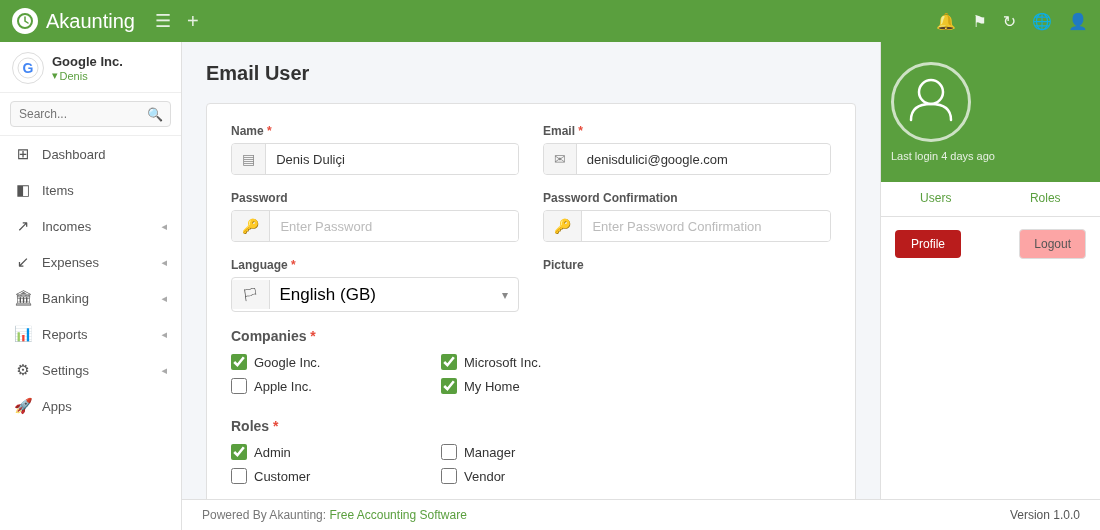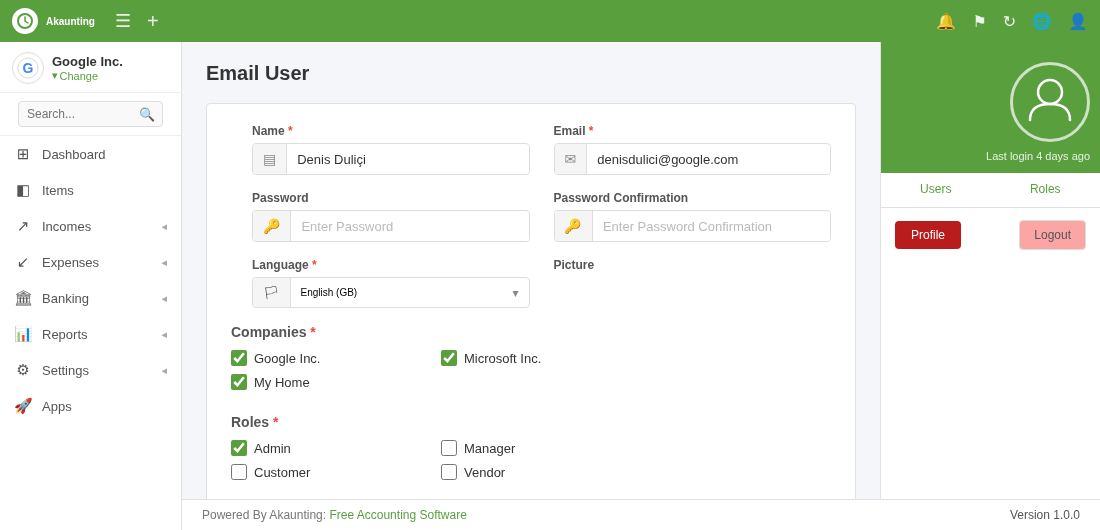--- a/index.html
+++ b/index.html
@@ -12,22 +12,22 @@
       display: flex;
       align-items: center;
       padding: 0 12px;
       color: white;
       flex-shrink: 0;
     }
     .top-nav-logo {
       display: flex;
       align-items: center;
       gap: 8px;
-      font-size: 10px;
-      font-weight: bold;
+      font-size: 20px;
+      font-weight: normal;
       color: white;
     }
     .logo-circle {
       width: 26px; height: 26px; background: white; border-radius: 50%;
       display: flex; align-items: center; justify-content: center;
     }
     .logo-circle svg { width: 16px; height: 16px; }
     .top-nav-icons {
       margin-left: auto;
       display: flex;
@@ -65,21 +65,21 @@
     }
     .google-icon {
       width: 32px; height: 32px; border-radius: 50%; border: 1px solid #ddd;
       display: flex; align-items: center; justify-content: center; font-size: 18px; font-weight: bold;
       background: white;
     }
     .company-info { display: flex; flex-direction: column; }
     .company-name { font-weight: 600; font-size: 13px; }
     .company-change { font-size: 11px; color: #5a9f3e; cursor: pointer; display: flex; align-items: center; gap: 2px; }
     .sidebar-search {
-      padding: 8px 18px;
+      padding: 8px 10px;
       border-bottom: 1px solid #eee;
     }
     .sidebar-search input {
       width: 100%; border: 1px solid #ddd; border-radius: 4px; padding: 5px 28px 5px 8px;
       font-size: 12px; outline: none; background: #f9f9f9;
     }
     .sidebar-search-wrap { position: relative; }
     .sidebar-search-wrap .search-icon {
       position: absolute; right: 7px; top: 50%; transform: translateY(-50%);
       color: #888; font-size: 13px; cursor: pointer;
@@ -123,21 +123,20 @@
     .form-card {
       background: white;
       border: 1px solid #e0e0e0;
       border-radius: 4px;
       padding: 20px 24px;
     }
     .form-row {
       display: flex;
       gap: 24px;
       margin-bottom: 16px;
-      margin-left: 21px;
     }
     .form-group {
       flex: 1;
     }
     .form-label {
       font-size: 12px;
       font-weight: 600;
       color: #555;
       margin-bottom: 5px;
       display: block;
@@ -179,21 +178,21 @@
       background: #f5f5f5;
       border-right: 1px solid #ddd;
       padding: 7px 10px;
       font-size: 13px;
     }
     .select-wrap select {
       flex: 1;
       border: none;
       outline: none;
       padding: 7px 10px;
-      font-size: 10px;
+      font-size: 17px;
       background: transparent;
       appearance: none;
       cursor: pointer;
     }
     .select-arrow {
       padding: 0 10px; color: #888; font-size: 12px;
     }
     .picture-row {
       display: flex;
       gap: 10px;
@@ -249,23 +248,23 @@
       flex-shrink: 0;
       background: white;
       border-left: 1px solid #e0e0e0;
       display: flex;
       flex-direction: column;
     }
     .profile-avatar-section {
       background: #5a9f3e;
       display: flex;
       flex-direction: column;
-      align-items: flex-end;
+      align-items: flex-start;
       justify-content: center;
-      padding: 20px 10px 11px;
+      padding: 20px 10px 20px;
     }
     .avatar-circle {
       width: 80px; height: 80px;
       border: 3px solid rgba(255,255,255,0.7);
       border-radius: 50%;
       display: flex; align-items: center; justify-content: center;
       margin-bottom: 8px;
     }
     .avatar-icon { font-size: 50px; color: rgba(255,255,255,0.9); line-height: 1; }
     .last-login {
@@ -356,21 +355,21 @@
       <div class="google-icon">
         <svg width="24" height="24" viewBox="0 0 24 24">
           <circle cx="12" cy="12" r="10" fill="white" stroke="#ddd"></circle>
           <text x="12" y="17" text-anchor="middle" font-size="14" font-weight="bold" fill="#4285F4">G</text>
         </svg>
       </div>
       <div class="company-info">
         <span class="company-name">Google Inc.</span>
         <span class="company-change">
           <span>▾</span>
-          <span>Change</span>
+          <span>Denis</span>
         </span>
       </div>
     </div>
     <div class="sidebar-search">
       <div class="sidebar-search-wrap">
         <input type="text" placeholder="Search..." style="">
         <span class="search-icon">🔍</span>
       </div>
     </div>
     <nav class="sidebar-nav">
@@ -483,20 +482,24 @@
               <span>Companies</span> <span class="required">*</span>
             </div>
             <div class="checkbox-row">
               <label class="checkbox-item">
                 <input type="checkbox" checked="" style="">
                 <span>Google Inc.</span>
               </label>
               <label class="checkbox-item">
                 <input type="checkbox" checked="" style="">
                 <span>Microsoft Inc.</span>
+              </label>
+              <label class="checkbox-item">
+                <input type="checkbox" style="">
+                <span>Apple Inc.</span>
               </label>
               <label class="checkbox-item">
                 <input type="checkbox" checked="" style="">
                 <span>My Home</span>
               </label>
             </div>
           </div>
 
           <div>
             <div class="section-title">

